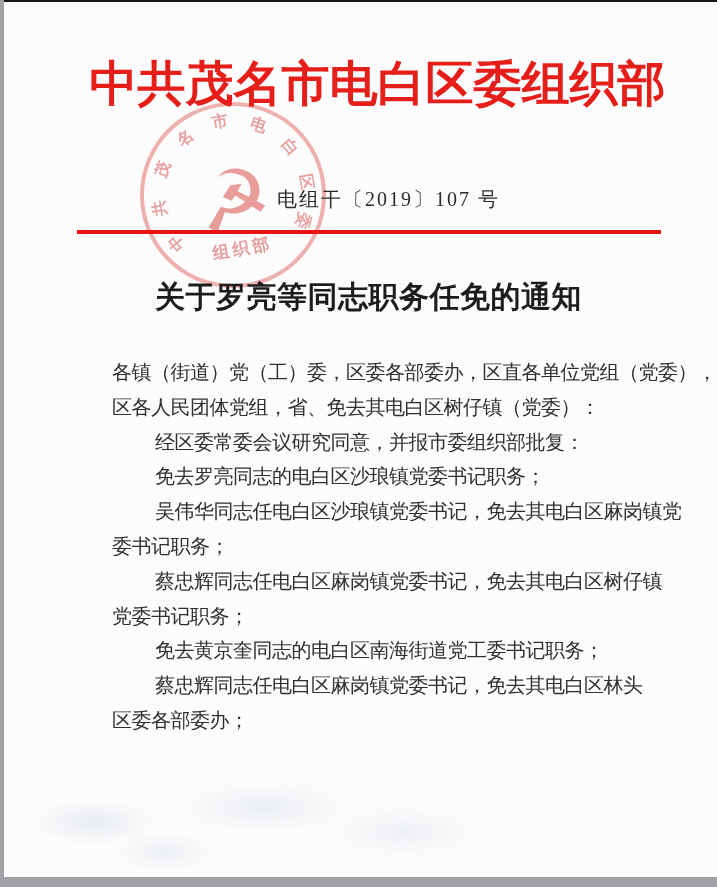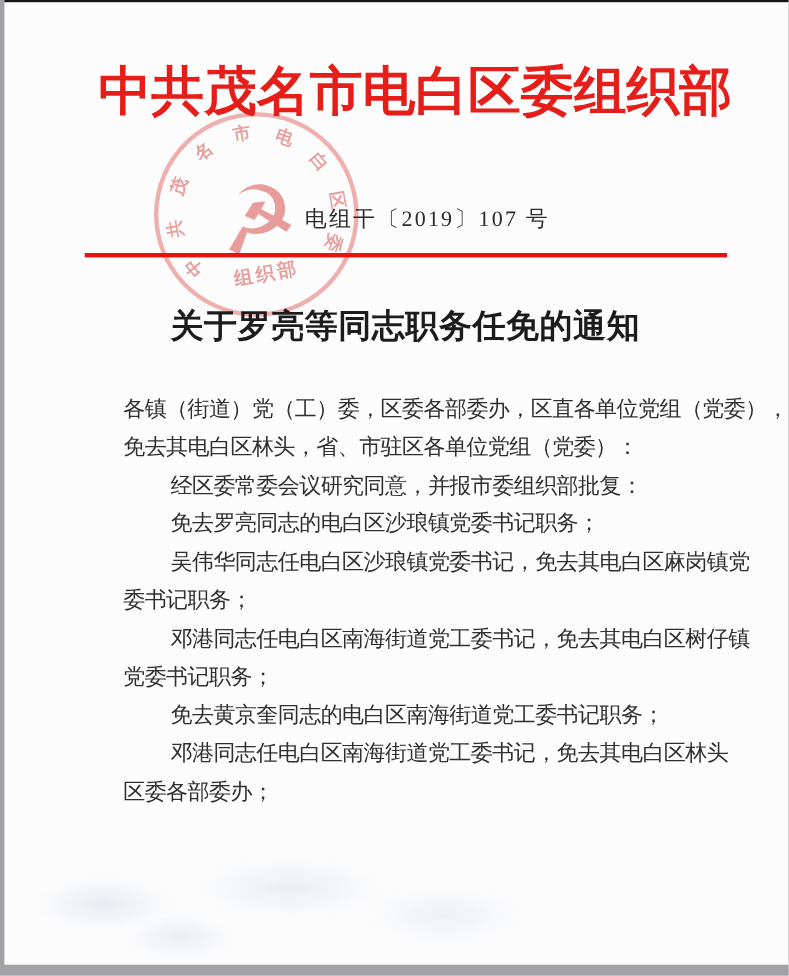--- a/index.html
+++ b/index.html
@@ -130,27 +130,27 @@
     <div class="org-header">中共茂名市电白区委组织部</div>
 
     <div class="doc-number">电组干〔2019〕107 号</div>
 
     <div class="divider"></div>
 
     <div class="notice-title">关于罗亮等同志职务任免的通知</div>
 
     <div class="body-block" id="body-lines">
         <div class="line">各镇（街道）党（工）委，区委各部委办，区直各单位党组（党委），</div>
-        <div class="line">免去其电白区林头，省、市驻区各单位党组（党委）：</div>
+        <div class="line">区各人民团体党组，省、免去其电白区树仔镇（党委）：</div>
         <div class="line indent">经区委常委会议研究同意，并报市委组织部批复：</div>
         <div class="line indent">免去罗亮同志的电白区沙琅镇党委书记职务；</div>
         <div class="line indent">吴伟华同志任电白区沙琅镇党委书记，免去其电白区麻岗镇党</div>
         <div class="line">委书记职务；</div>
-        <div class="line indent">邓港同志任电白区南海街道党工委书记，免去其电白区树仔镇</div>
+        <div class="line indent">蔡忠辉同志任电白区麻岗镇党委书记，免去其电白区树仔镇</div>
         <div class="line">党委书记职务；</div>
         <div class="line indent">免去黄京奎同志的电白区南海街道党工委书记职务；</div>
-        <div class="line indent">邓港同志任电白区南海街道党工委书记，免去其电白区林头</div>
+        <div class="line indent">蔡忠辉同志任电白区麻岗镇党委书记，免去其电白区林头</div>
         <div class="line">区委各部委办；</div>
       </div>
   </div>
 
   <div class="scan-texture"></div>
 </div>
 
 </body></html>

